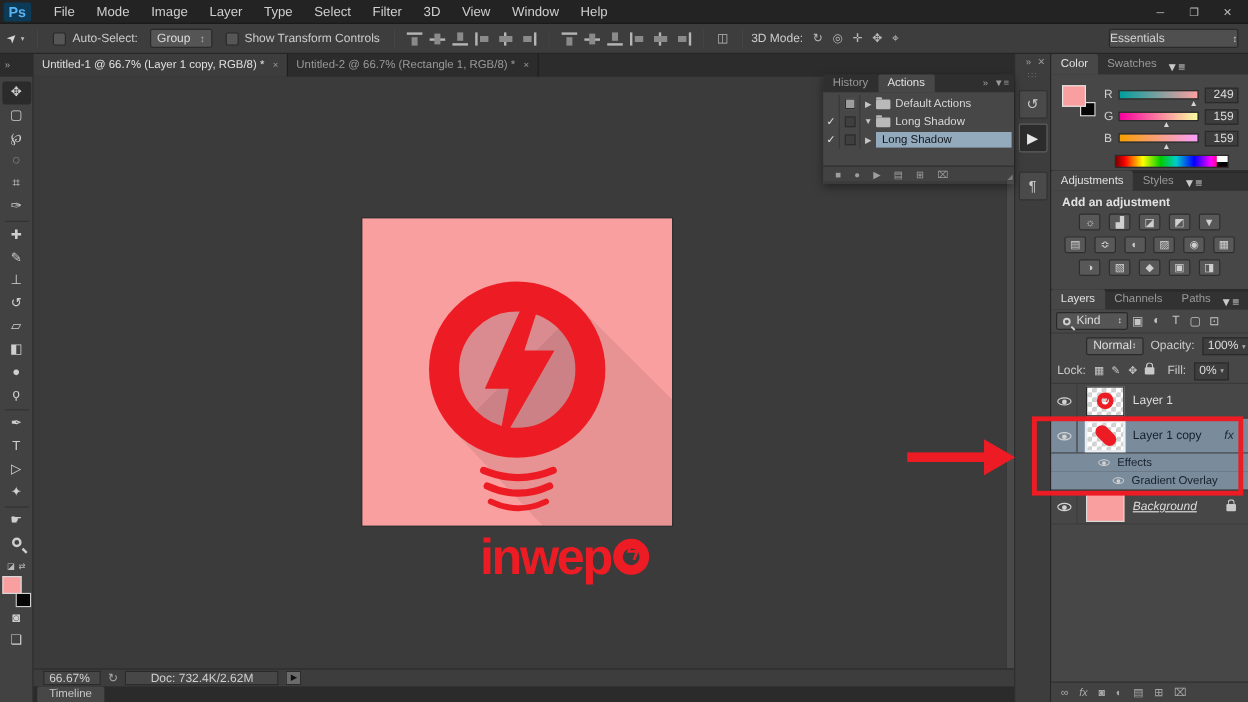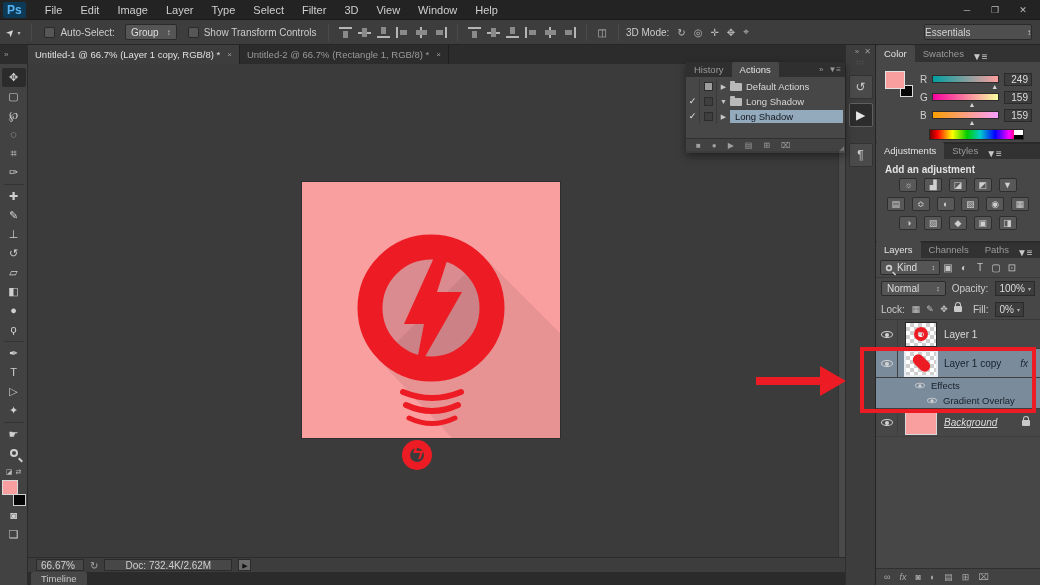--- a/index.html
+++ b/index.html
@@ -116,21 +116,21 @@
   .adjbody{height:82px;flex:none;padding-top:2px;}
   .adjhead{color:#e2e2e2;font-weight:bold;font-size:10px;padding:3px 0 2px 9px;}
   .adjrow{text-align:center;height:19px;}
   .adj-i{width:18px;height:14px;background:#585858;border:1px solid #2e2e2e;border-radius:2px;color:#cfcfcf;font-size:9px;line-height:13px;text-align:center;display:inline-block;margin:1px 2px;}
 
   .filterrow{height:20px;display:flex;align-items:center;padding:0 4px;flex:none;border-bottom:1px solid #3a3a3a;}
   .kindbox{display:flex;align-items:center;gap:4px;background:#555;border:1px solid #2a2a2a;border-radius:2px;height:15px;padding:0 4px;color:#ddd;width:60px;}
   .kindbox .sp{margin-left:auto;font-size:7px;}
   .fico{width:16px;text-align:center;color:#c5c5c5;font-size:10px;}
   .blendrow{height:21px;display:flex;align-items:center;padding:0 5px;flex:none;}
-  .blendbox{display:flex;align-items:center;background:#555;border:1px solid #2a2a2a;border-radius:2px;height:15px;padding:0 5px;color:#ddd;width:74px;}
+  .blendbox{display:flex;align-items:center;background:#555;border:1px solid #2a2a2a;border-radius:2px;height:15px;padding:0 5px;color:#ddd;width:74px;margin-left:24px;}
   .blendbox .sp{margin-left:auto;font-size:7px;}
   .opval{display:flex;align-items:center;background:#3d3d3d;border:1px solid #2a2a2a;height:15px;padding:0 3px;color:#ddd;margin-left:3px;}
   .opval .sp{margin-left:3px;font-size:6px;color:#aaa;}
   .lockrow{height:21px;display:flex;align-items:center;padding:0 5px;flex:none;border-bottom:1px solid #3a3a3a;}
   .lico{width:14px;text-align:center;color:#c5c5c5;font-size:9px;}
   .lck{width:8px;height:6px;background:#c9c9c9;position:relative;display:inline-block;border-radius:1px;}
   .lck::before{content:"";position:absolute;left:1px;top:-4px;width:4px;height:4px;border:1.5px solid #c9c9c9;border-bottom:none;border-radius:3px 3px 0 0;}
 
   .layerlist{flex:none;}
   .lrow{display:flex;align-items:center;height:29px;border-bottom:1px solid #3e3e3e;}
@@ -174,21 +174,21 @@
 </style>
 </head>
 <body>
 
 <div class="app">
 
   <div class="titlebar">
     <span class="pslogo">Ps</span>
     <div class="menu">
       <span>File</span>
-      <span>Edit</span>
+      <span>Mode</span>
       <span>Image</span>
       <span>Layer</span>
       <span>Type</span>
       <span>Select</span>
       <span>Filter</span>
       <span>3D</span>
       <span>View</span>
       <span>Window</span>
       <span>Help</span>
     </div>
@@ -293,20 +293,21 @@
       <svg width="258" height="256" viewBox="0 0 258 256">
         <polygon points="181,74 258,151 258,256 150,256 77,178" fill="rgba(0,0,0,0.07)"></polygon>
         <circle cx="129" cy="126" r="61" fill="rgba(95,60,80,0.20)" stroke="#ed1c24" stroke-width="25"></circle>
         <polygon points="139,60 102,142 122,142 112,194 160,110 135,110 151,60" fill="#ed1c24"></polygon>
         <path d="M101,210 Q130,222 159,210" stroke="#ed1c24" stroke-width="6" fill="none" stroke-linecap="round"></path>
         <path d="M104,223 Q130,235 156,223" stroke="#ed1c24" stroke-width="6" fill="none" stroke-linecap="round"></path>
         <path d="M107,236 Q130,247 153,236" stroke="#ed1c24" stroke-width="5" fill="none" stroke-linecap="round"></path>
       </svg>
     </div>
     <div class="watermark">
+      <span>inwep</span>
       <span class="wm-o">
         <span>ϟ</span>
         <span class="wm-tail"></span>
       </span>
     </div>
     <div class="vscroll"></div>
   </div>
 
   <div class="fpanel">
     <div class="ptabs">

